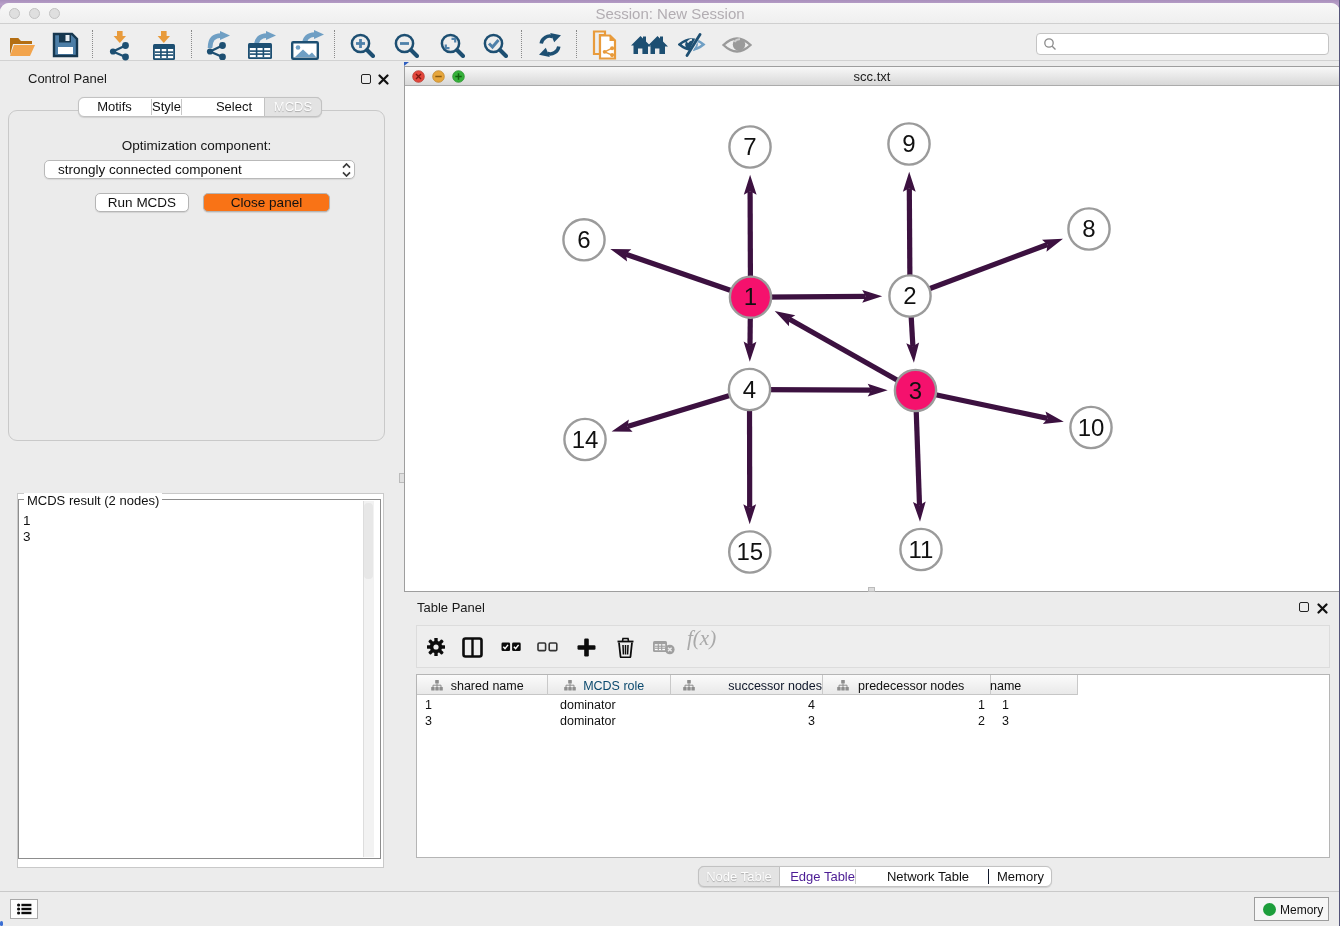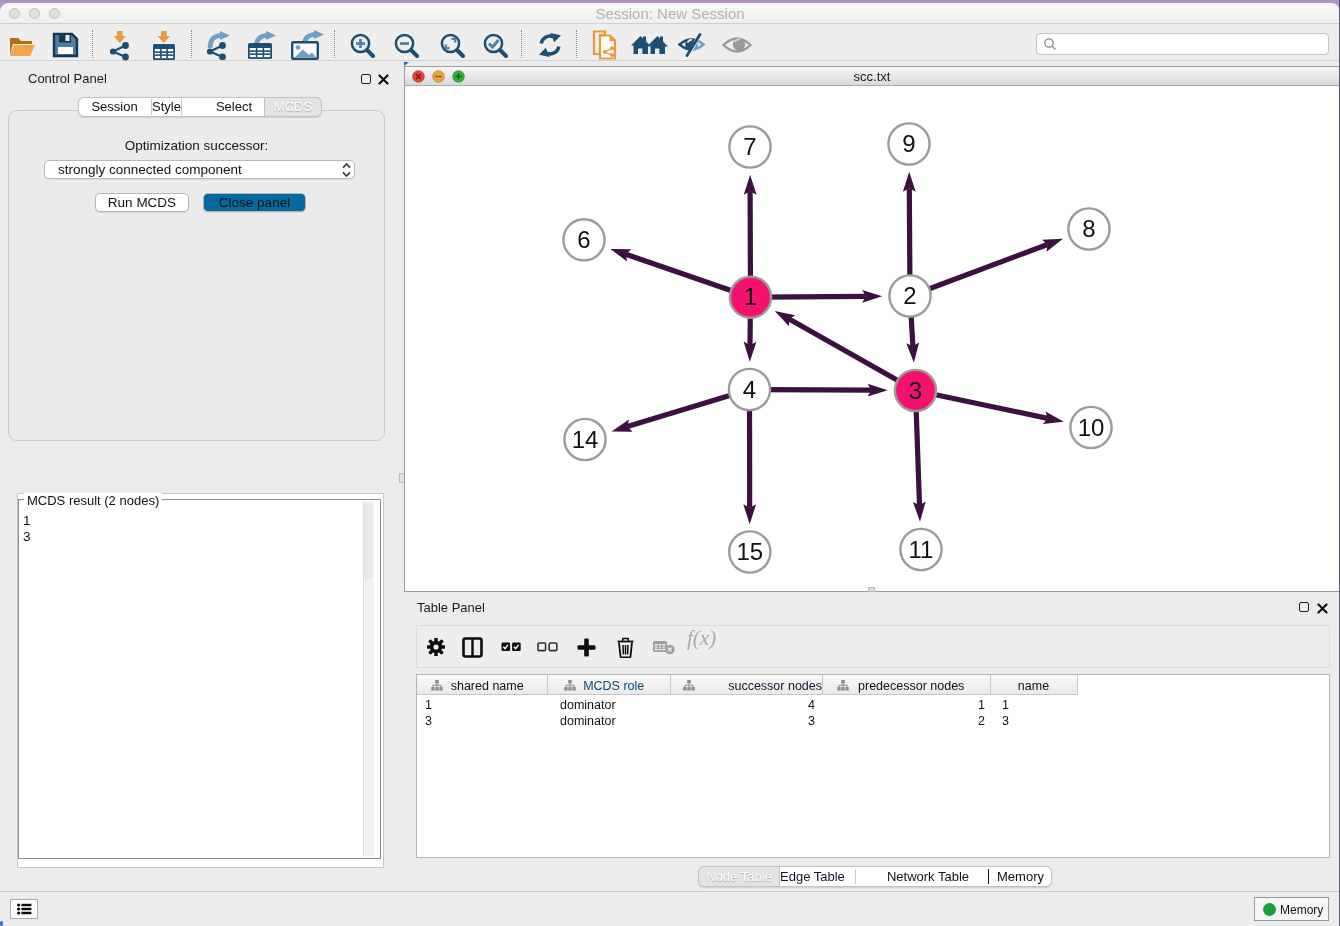--- a/index.html
+++ b/index.html
@@ -169,33 +169,33 @@
 <div class="abs" style="left:28px;top:71px;font-size:13px;color:#1a1a1a">Control Panel</div>
 <div class="abs" style="left:361px;top:73.5px;width:10px;height:10px;border:1.6px solid #222;border-radius:2px"></div>
 <svg class="abs" style="left:378px;top:73.5px" width="11" height="11" viewBox="0 0 11 11">
     <path d="M1.5,1.5 L9.5,9.5 M9.5,1.5 L1.5,9.5" stroke="#111" stroke-width="2.2" stroke-linecap="round"></path>
   </svg>
 
 <div class="abs" style="left:8px;top:110px;width:377px;height:331px;background:#ebebeb;border:1px solid #c9c9c9;border-radius:9px"></div>
 
 <div class="abs" style="left:78px;top:97px;width:244px;height:20px;background:#fff;border:1px solid #c2c2c2;border-radius:6px;box-shadow:0 0.5px 1px rgba(0,0,0,.12)"></div>
 <div class="abs" style="left:264px;top:97px;width:58px;height:20px;background:#e3e3e3;border:1px solid #c2c2c2;border-radius:0 6px 6px 0"></div>
-<div class="abs" style="left:78px;top:99px;width:73px;text-align:center;font-size:13px;color:#111">Session</div>
+<div class="abs" style="left:78px;top:99px;width:73px;text-align:center;font-size:13px;color:#111">Motifs</div>
 <div class="abs" style="left:151px;top:99px;width:31px;text-align:center;font-size:13px;color:#111;border-left:1px solid #c8c8c8;border-right:1px solid #c8c8c8;height:16px">Style</div>
 <div class="abs" style="left:204px;top:99px;width:60px;text-align:center;font-size:13px;color:#111">Select</div>
 <div class="abs" style="left:264px;top:99px;width:58px;text-align:center;font-size:13px;color:#fdfdfd;text-shadow:0 1px 1px #ababab">MCDS</div>
 
-<div class="abs" style="left:8px;top:138px;width:377px;text-align:center;font-size:13.5px;color:#151515">Optimization successor:</div>
+<div class="abs" style="left:8px;top:138px;width:377px;text-align:center;font-size:13.5px;color:#151515">Optimization component:</div>
 <div class="abs" style="left:44px;top:160px;width:311px;height:19px;background:#fff;border:1px solid #b9b9b9;border-radius:5px;box-shadow:0 1px 1px rgba(0,0,0,.08)"></div>
 <div class="abs" style="left:58px;top:162px;font-size:13.5px;color:#111">strongly connected component</div>
 <svg class="abs" style="left:341px;top:162.5px" width="11" height="14" viewBox="0 0 11 14">
     <path d="M2,4.6 L5.5,1 L9,4.6 M2,9.4 L5.5,13 L9,9.4" fill="none" stroke="#3c3c3c" stroke-width="1.7"></path>
   </svg>
 <div class="abs" style="left:95px;top:192.5px;width:94px;height:19px;background:#fff;border:1px solid #b5b5b5;border-radius:5px;box-shadow:0 1px 1px rgba(0,0,0,.1);text-align:center;font-size:13.5px;color:#111;line-height:17px">Run MCDS</div>
-<div class="abs" style="left:203px;top:192.5px;width:103px;height:19px;background:#0369a1;border:1px solid #b5b5b5;border-radius:5px;box-shadow:0 1px 1px rgba(0,0,0,.1);text-align:center;font-size:13.5px;color:#111;line-height:17px">Close panel</div>
+<div class="abs" style="left:203px;top:192.5px;width:127px;height:19px;background:#f97316;border:1px solid #b5b5b5;border-radius:5px;box-shadow:0 1px 1px rgba(0,0,0,.1);text-align:center;font-size:13.5px;color:#111;line-height:17px">Close panel</div>
 
 <div class="abs" style="left:17px;top:493px;width:367px;height:375px;background:#fff;border:1px solid #c9c9c9"></div>
 <div class="abs" style="left:18px;top:499px;width:363px;height:360px;border:1px solid #8d8d8d"></div>
 <div class="abs" style="left:363px;top:501px;width:11px;height:356px;background:#f2f2f2;border-left:1px solid #ddd"></div>
 <div class="abs" style="left:364px;top:503px;width:9px;height:76px;background:#e7e7e7;border-radius:4px"></div>
 <div class="abs" style="left:24px;top:492.5px;font-size:13px;color:#111;background:#fff;padding:0 3px">MCDS result (2 nodes)</div>
 <div class="abs" style="left:23px;top:513px;font-size:13.5px;color:#111">1</div>
 <div class="abs" style="left:23px;top:529px;font-size:13.5px;color:#111">3</div>
 
 <div class="abs" style="left:399px;top:473px;width:6px;height:10px;background:#e0e0e0;border:1px solid #bbb"></div>
@@ -342,21 +342,21 @@
 <div class="abs" style="left:416px;top:674px;width:914px;height:184px;background:#fff;border:1px solid #b5b5b5"></div>
 <div class="abs" style="left:417px;top:675px;width:660px;height:20px;background:linear-gradient(#fbfbfb,#e9e9e9);border-bottom:1px solid #c6c6c6"></div>
 <div class="abs" style="left:417px;top:679px;width:130px;text-align:center;font-size:12.5px;color:#111">&nbsp;&nbsp;&nbsp;shared name</div>
 <div class="abs" style="left:547px;top:675px;width:1px;height:20px;background:#c9c9c9"></div>
 <div class="abs" style="left:547px;top:679px;width:123px;text-align:center;font-size:12.5px;color:#0c4a6e">&nbsp;&nbsp;&nbsp;MCDS role</div>
 <div class="abs" style="left:670px;top:675px;width:1px;height:20px;background:#c9c9c9"></div>
 <div class="abs" style="left:670px;top:679px;width:152px;text-align:right;font-size:12.5px;color:#0f172a">&nbsp;&nbsp;&nbsp;successor nodes</div>
 <div class="abs" style="left:822px;top:675px;width:1px;height:20px;background:#c9c9c9"></div>
 <div class="abs" style="left:822px;top:679px;width:168px;text-align:center;font-size:12.5px;color:#111">&nbsp;&nbsp;&nbsp;predecessor nodes</div>
 <div class="abs" style="left:990px;top:675px;width:1px;height:20px;background:#c9c9c9"></div>
-<div class="abs" style="left:990px;top:679px;width:87px;text-align:center;font-size:12.5px;color:#111">name</div>
+<div class="abs" style="left:990px;top:679px;width:87px;font-size:12.5px;color:#111">name</div>
 <div class="abs" style="left:1077px;top:675px;width:1px;height:20px;background:#c9c9c9"></div>
 <svg style="position:absolute;left:431px;top:680px" width="12" height="11" viewBox="0 0 12 11">
     <g fill="#8d8d8d">
       <rect x="4.2" y="0" width="3.6" height="3.4" rx="0.5"></rect>
       <rect x="0.2" y="7" width="3.4" height="3.4" rx="0.5"></rect>
       <rect x="4.3" y="7" width="3.4" height="3.4" rx="0.5"></rect>
       <rect x="8.4" y="7" width="3.4" height="3.4" rx="0.5"></rect>
     </g>
     <path d="M6,3.4 L6,5.2 M2,7 L2,5.2 L10,5.2 L10,7 M6,5.2 L6,7" stroke="#8d8d8d" stroke-width="1" fill="none"></path>
   </svg>
@@ -394,21 +394,21 @@
 <div class="abs" style="left:1002px;top:698px;font-size:12.5px;color:#111">1</div>
 <div class="abs" style="left:425px;top:714px;font-size:12.5px;color:#111">3</div>
 <div class="abs" style="left:560px;top:714px;font-size:12.5px;color:#111">dominator</div>
 <div class="abs" style="left:740px;top:714px;width:75px;text-align:right;font-size:12.5px;color:#111">3</div>
 <div class="abs" style="left:910px;top:714px;width:75px;text-align:right;font-size:12.5px;color:#111">2</div>
 <div class="abs" style="left:1002px;top:714px;font-size:12.5px;color:#111">3</div>
 
 <div class="abs" style="left:698px;top:866px;width:354px;height:21px;background:#fff;border:1px solid #c2c2c2;border-radius:6px;box-shadow:0 0.5px 1px rgba(0,0,0,.12)"></div>
 <div class="abs" style="left:698px;top:866px;width:82px;height:21px;background:#e3e3e3;border:1px solid #c2c2c2;border-radius:6px 0 0 6px"></div>
 <div class="abs" style="left:698px;top:869px;width:82px;text-align:center;font-size:13px;color:#fdfdfd;text-shadow:0 1px 1px #ababab">Node Table</div>
-<div class="abs" style="left:780px;top:869px;width:76px;text-align:left;font-size:13px;color:#0f172a;border-right:1px solid #c8c8c8;height:15px">Edge Table</div>
+<div class="abs" style="left:780px;top:869px;width:76px;text-align:right;font-size:13px;color:#4c1d95;border-right:1px solid #c8c8c8;height:15px">Edge Table</div>
 <div class="abs" style="left:868px;top:869px;width:121px;text-align:center;font-size:13px;color:#111;border-right:1px solid #0f172a;height:15px">Network Table</div>
 <div class="abs" style="left:989px;top:869px;width:63px;text-align:center;font-size:13px;color:#111">Memory</div>
 
 <div class="abs" style="left:0;top:891px;width:1340px;height:35px;background:#ececec;border-top:1px solid #c9c9c9"></div>
 <div class="abs" style="left:10px;top:899px;width:28px;height:20px;background:#fdfdfd;border:1px solid #a9a9a9"></div>
 <svg class="abs" style="left:17px;top:903px" width="15" height="12" viewBox="0 0 15 12">
     <g fill="#0c0c0c">
       <circle cx="1.6" cy="2" r="1.6"></circle>
       <circle cx="1.6" cy="6" r="1.6"></circle>
       <circle cx="1.6" cy="10" r="1.6"></circle>

